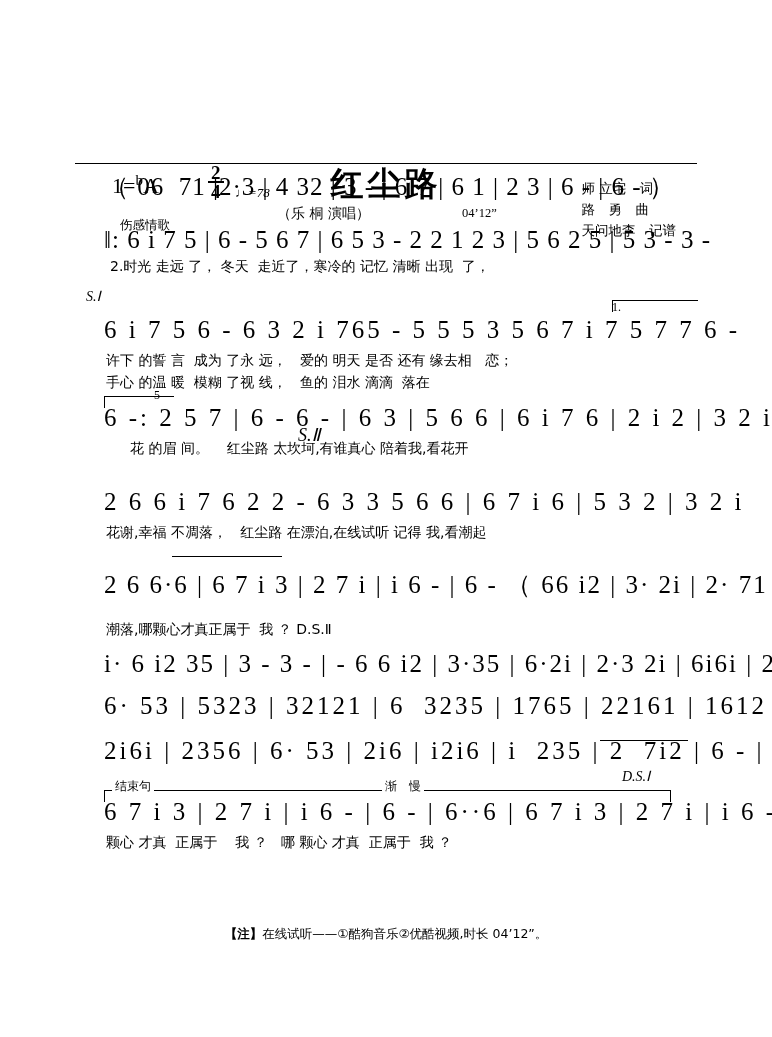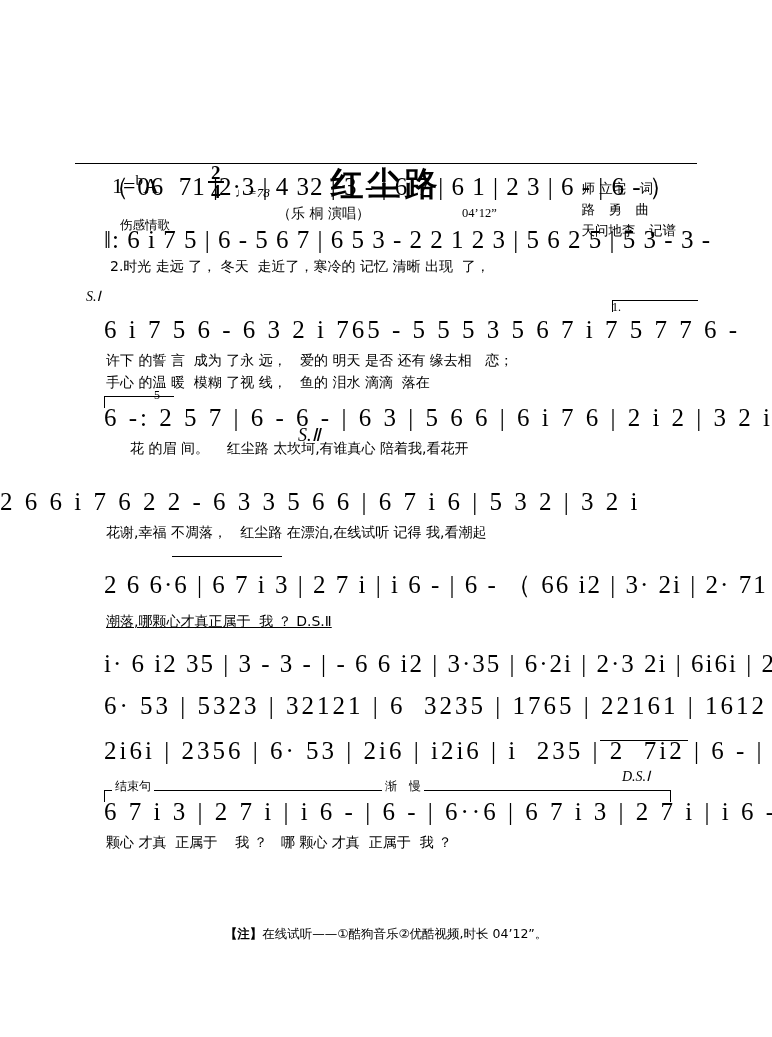--- a/index.html
+++ b/index.html
@@ -129,27 +129,27 @@
   <div class="row" style="top:404px;">
     <div class="notes" style="margin-left:104px;letter-spacing:3px;">6 -: 2 5 7 | 6 - 6 - | 6 3 | 5 6 6 | 6 i 7 6 | 2 i 2 | 3 2 i</div>
     <div class="lyr" style="margin-left:130px;margin-top:8px;">花 的眉 间。    红尘路 太坎坷,有谁真心 陪着我,看花开</div>
   </div>
   <div class="hr" style="left:104px;top:396px;width:70px;"></div>
   <div class="vr" style="left:104px;top:396px;height:12px;"></div>
   <div class="notes" style="position:absolute;left:154px;top:388px;font-size:12px;">5</div>
   <div class="dsr" style="position:absolute;left:298px;top:424px;font-size:18px;">S.Ⅱ</div>
 
   <div class="row" style="top:488px;">
-    <div class="notes" style="letter-spacing:3px;">2 6 6 i 7 6 2 2 - 6 3 3 5 6 6 | 6 7 i 6 | 5 3 2 | 3 2 i</div>
+    <div class="notes" style="margin-left:104px;letter-spacing:3px;">2 6 6 i 7 6 2 2 - 6 3 3 5 6 6 | 6 7 i 6 | 5 3 2 | 3 2 i</div>
     <div class="lyr" style="margin-left:106px;margin-top:8px;">花谢,幸福 不凋落，   红尘路 在漂泊,在线试听 记得 我,看潮起</div>
   </div>
 
   <div class="row" style="top:568px;">
     <div class="notes" style="margin-left:104px;letter-spacing:2px;">2 6 6·6 | 6 7 i 3 | 2 7 i | i 6 - | 6 - （ 66 i2 | 3· 2i | 2· 71 | 7 67 |</div>
-    <div class="lyr" style="margin-left:106px;margin-top:12px;text-decoration:underline;">潮落,哪颗心才真正属于  我 ？ D.S.Ⅱ</div>
+    <div class="lyr" style="margin-left:106px;margin-top:20px;">潮落,哪颗心才真正属于  我 ？ D.S.Ⅱ</div>
   </div>
   <div class="hr" style="left:172px;top:556px;width:110px;"></div>
 
   <div class="row" style="top:650px;">
     <div class="notes" style="margin-left:104px;letter-spacing:2px;">i· 6 i2 35 | 3 - 3 - | - 6 6 i2 | 3·35 | 6·2i | 2·3 2i | 6i6i | 2353</div>
   </div>
 
   <div class="row" style="top:692px;">
     <div class="notes" style="margin-left:104px;letter-spacing:3px;">6· 53 | 5323 | 32121 | 6  3235 | 1765 | 22161 | 1612 | 3561</div>
   </div>

